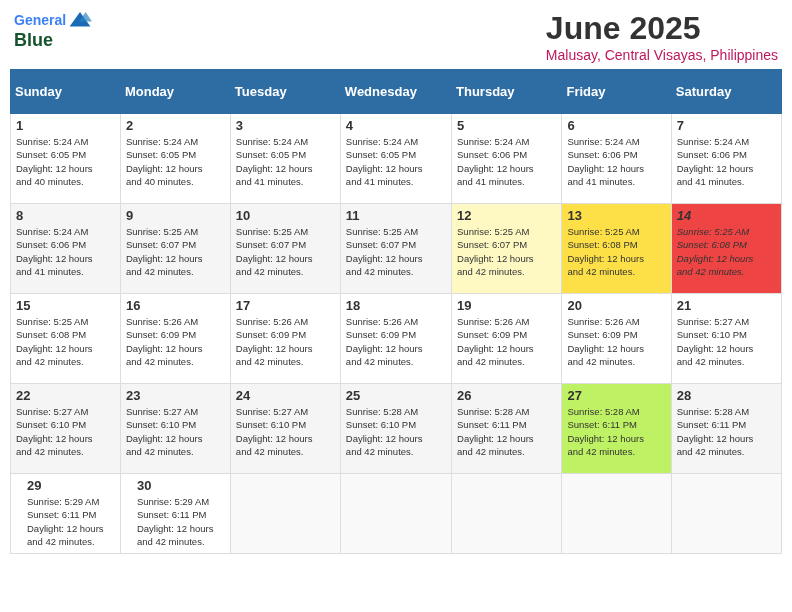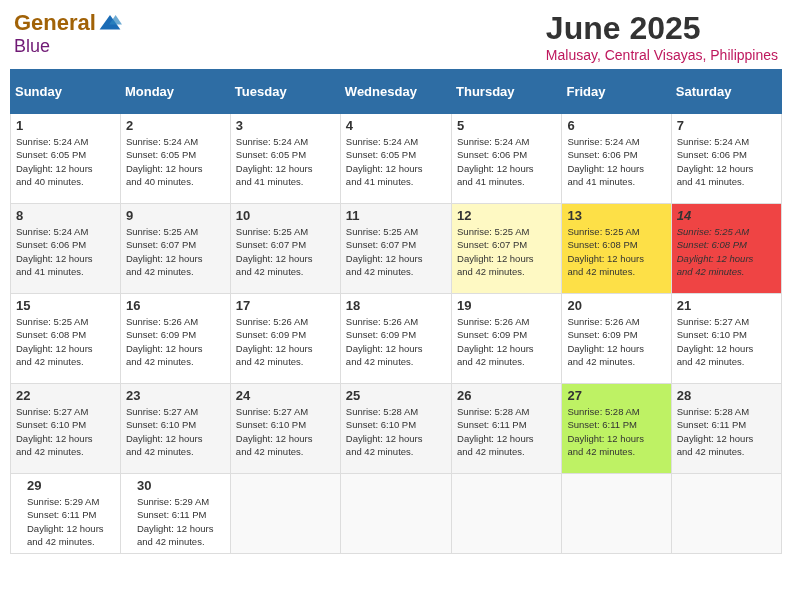--- a/index.html
+++ b/index.html
@@ -16,28 +16,28 @@
       align-items: flex-start;
       margin-bottom: 6px;
       padding: 0 4px;
     }
     .logo {
       display: flex;
       align-items: center;
       gap: 2px;
     }
     .logo-text-general {
-      font-size: 22px;
-      font-weight: bold;
-      color: #a16207;
+      font-size: 14px;
+      font-weight: bold;
+      color: #3b82f6;
     }
     .logo-text-blue {
       font-size: 18px;
-      font-weight: normal;
-      color: #701a75;
+      font-weight: bold;
+      color: #14532d;
     }
     .logo-icon {
       width: 24px;
       height: 20px;
       margin-left: 2px;
     }
     .title-area {
       text-align: left;
     }
     .month-title {

